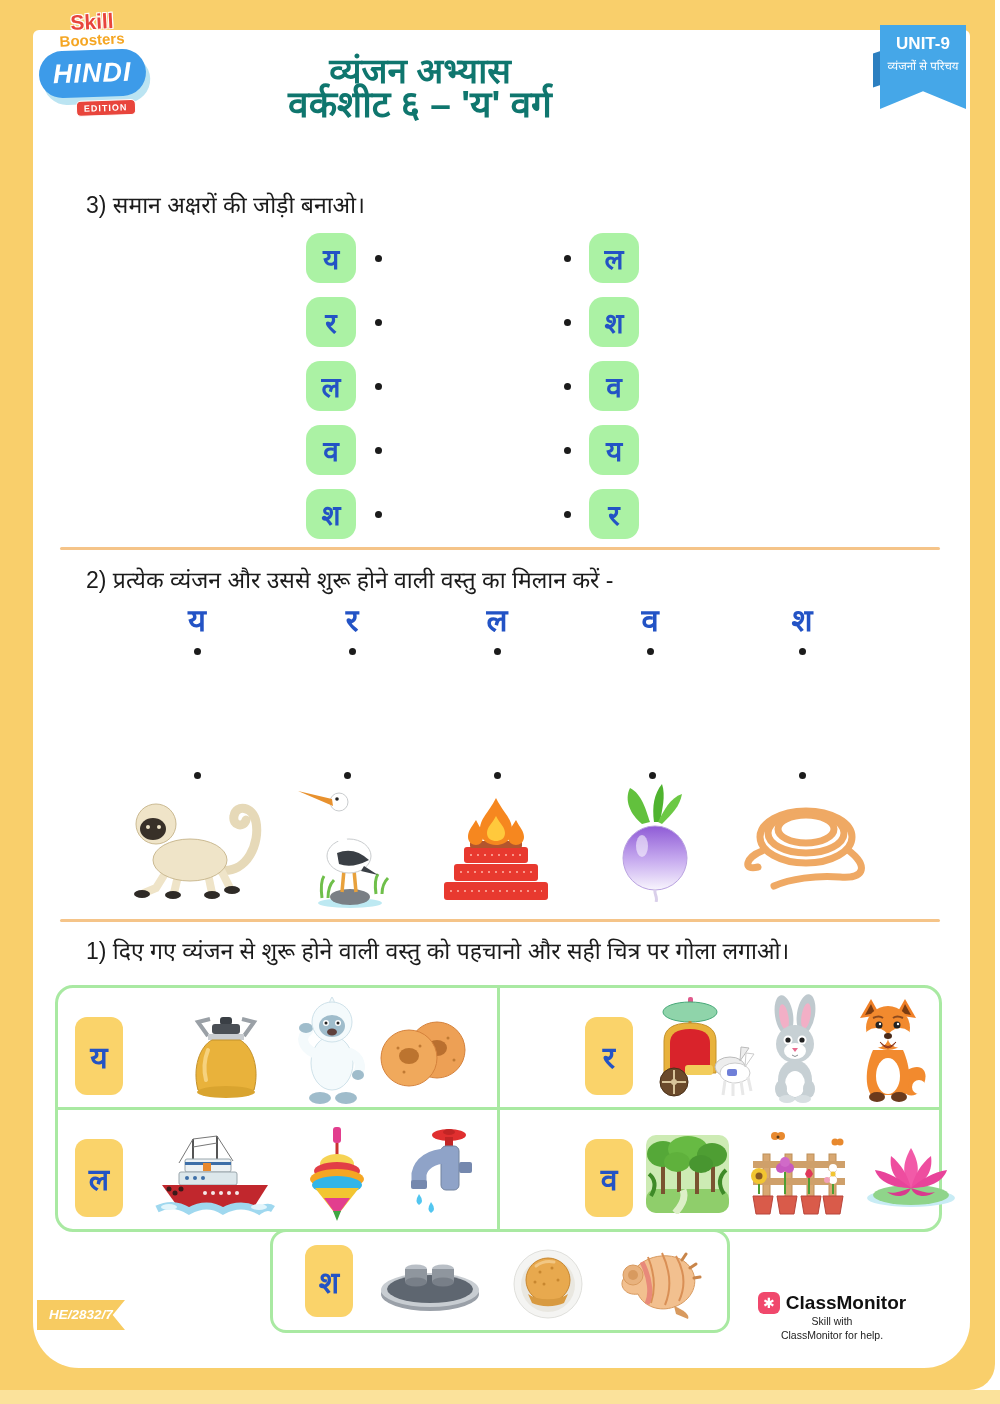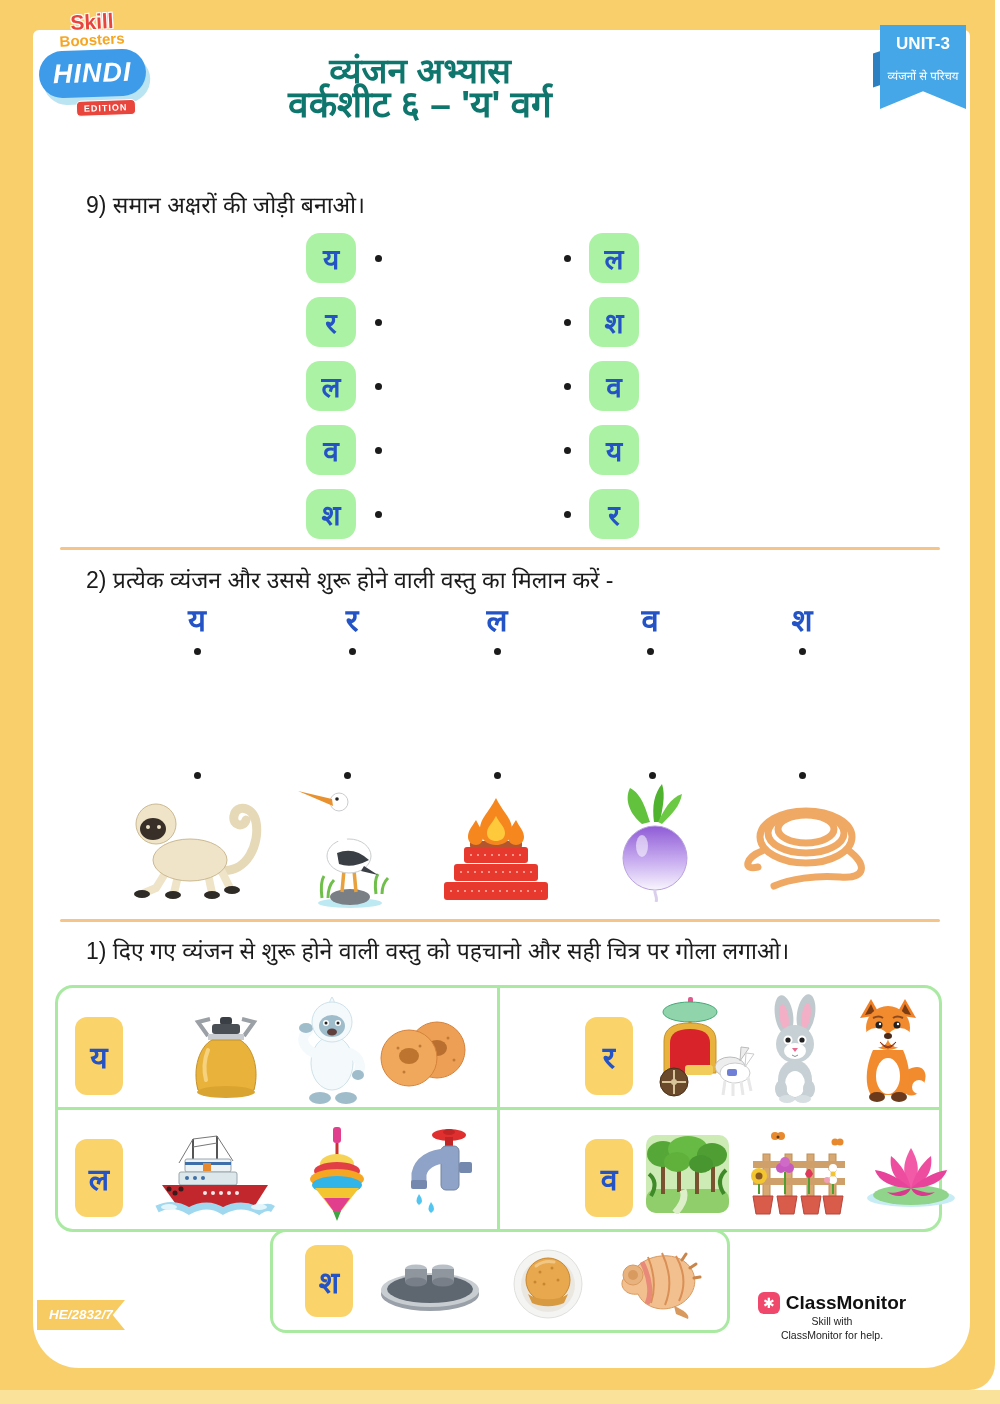--- a/index.html
+++ b/index.html
@@ -19,21 +19,21 @@
       font-size:27px;letter-spacing:1px;padding:8px 14px;border-radius:26px;transform:rotate(-2deg);
       box-shadow:4px 7px 0 #BBE4F2;margin-top:2px}
   .logo-edition{display:inline-block;background:#E8453C;color:#fff;font-weight:bold;font-size:9px;
       letter-spacing:1px;padding:2px 7px;border-radius:5px;border:1px solid #fff;transform:rotate(-2deg);margin-top:-6px;margin-left:28px}
 
   
   .ribbon-fold{position:absolute;left:873px;top:52px;width:9px;height:34px;background:#2C7FC0;transform:skewY(-18deg)}
   .ribbon{position:absolute;left:880px;top:25px;width:86px;height:84px;background:#45A7E8;
       clip-path:polygon(0 0,100% 0,100% 100%,50% 79%,0 100%);text-align:center;color:#fff;z-index:4}
   .ribbon-unit{font-weight:bold;font-size:17px;margin-top:9px}
-  .ribbon-sub{font-size:11.5px;margin-top:14px}
+  .ribbon-sub{font-size:11.5px;margin-top:4px}
 
   .title{position:absolute;left:0;width:840px;text-align:center;color:#0f766e;font-weight:bold}
   .title1{top:46px;font-size:35px}
   .title2{top:77px;font-size:37px}
 
   .sec-head{position:absolute;left:86px;color:#1b1b1b;font-size:23px}
 
   .gbox{position:absolute;width:50px;height:50px;background:#ABF2A4;border-radius:14px;
         display:flex;align-items:center;justify-content:center;color:#2353C5;font-weight:bold;font-size:28px}
   .ybox{position:absolute;width:48px;height:78px;background:#FAD36A;border-radius:12px;
@@ -70,28 +70,28 @@
 
 <div class="logo">
   <div class="logo-skill">Skill</div>
   <div class="logo-boosters">Boosters</div>
   <div class="logo-cloud">HINDI</div>
   <div><span class="logo-edition">EDITION</span></div>
 </div>
 
 <div class="ribbon-fold"></div>
 <div class="ribbon">
-  <div class="ribbon-unit">UNIT-3</div>
+  <div class="ribbon-unit">UNIT-9</div>
   <div class="ribbon-sub">व्यंजनों से परिचय</div>
 </div>
 
 <div class="title title1">व्यंजन अभ्यास</div>
 <div class="title title2">वर्कशीट ६ – 'य' वर्ग</div>
 
-<div class="sec-head" style="top:188px">9) समान अक्षरों की जोड़ी बनाओ।</div>
+<div class="sec-head" style="top:188px">3) समान अक्षरों की जोड़ी बनाओ।</div>
 
 <div class="gbox" style="left:306px;top:233px">य</div>
 <div class="gbox" style="left:306px;top:297px">र</div>
 <div class="gbox" style="left:306px;top:361px">ल</div>
 <div class="gbox" style="left:306px;top:425px">व</div>
 <div class="gbox" style="left:306px;top:489px">श</div>
 
 <div class="dot" style="left:375px;top:255px"></div>
 <div class="dot" style="left:375px;top:319px"></div>
 <div class="dot" style="left:375px;top:383px"></div>

